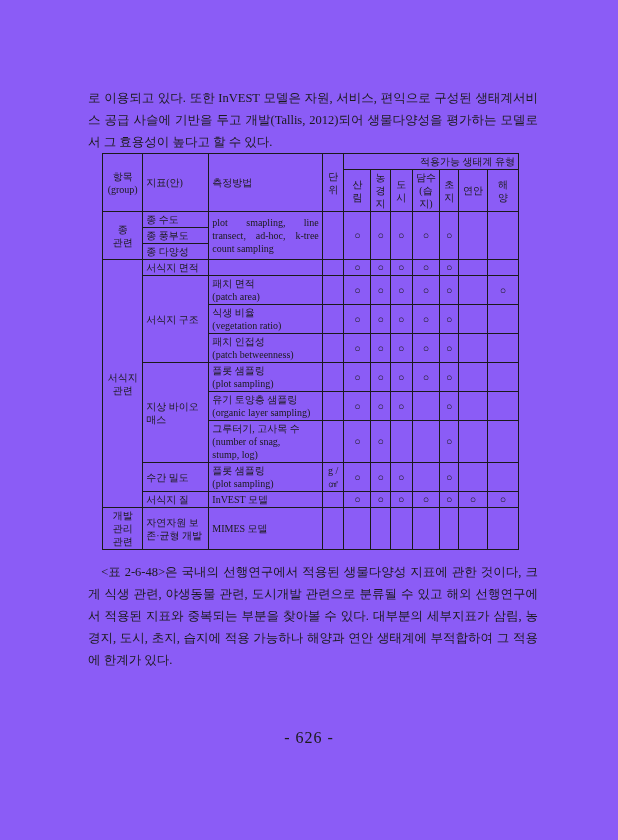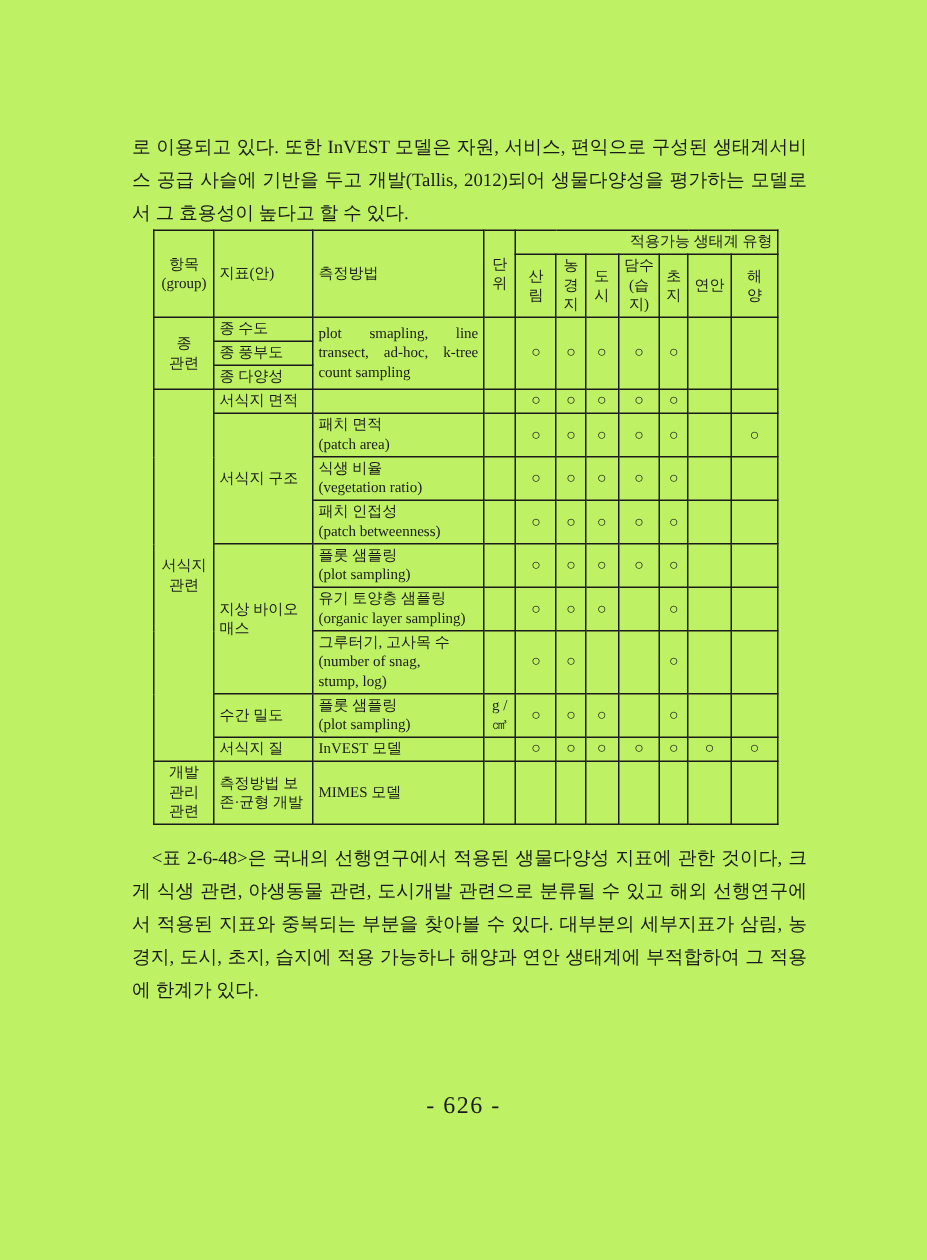--- a/index.html
+++ b/index.html
@@ -1,19 +1,19 @@
 <!DOCTYPE html>
 <html lang="ko"><head>
 <meta charset="utf-8">
 <style>
   html,body{margin:0;padding:0;background:#e8e8e8;}
   .page{
     position:relative;
     width:618px;height:840px;
-    background:#bef264;
+    background:#8b5cf6;
     font-family:"Liberation Serif","DejaVu Serif",serif;
     color:#1a1a1a;
     overflow:hidden;
     margin:0 auto;
   }
   .content{position:absolute;left:88px;top:88px;width:450px;}
   .body-par{
     font-size:12.5px;line-height:21.8px;
     text-align:justify;margin:0;
     word-break:normal;
@@ -232,21 +232,21 @@
             <td class="c-mark">○</td>
             <td class="c-mark">○</td>
             <td class="c-mark">○</td>
             <td class="c-mark">○</td>
             <td class="c-mark">○</td>
           </tr>
           <tr>
             <td class="c-group">개발
 관리
 관련</td>
-            <td class="c-ind">측정방법 보존·균형 개발</td>
+            <td class="c-ind">자연자원 보존·균형 개발</td>
             <td class="c-method">MIMES 모델</td>
             <td class="c-unit"></td>
             <td class="c-mark"></td>
             <td class="c-mark"></td>
             <td class="c-mark"></td>
             <td class="c-mark"></td>
             <td class="c-mark"></td>
             <td class="c-mark"></td>
             <td class="c-mark"></td>
           </tr>

